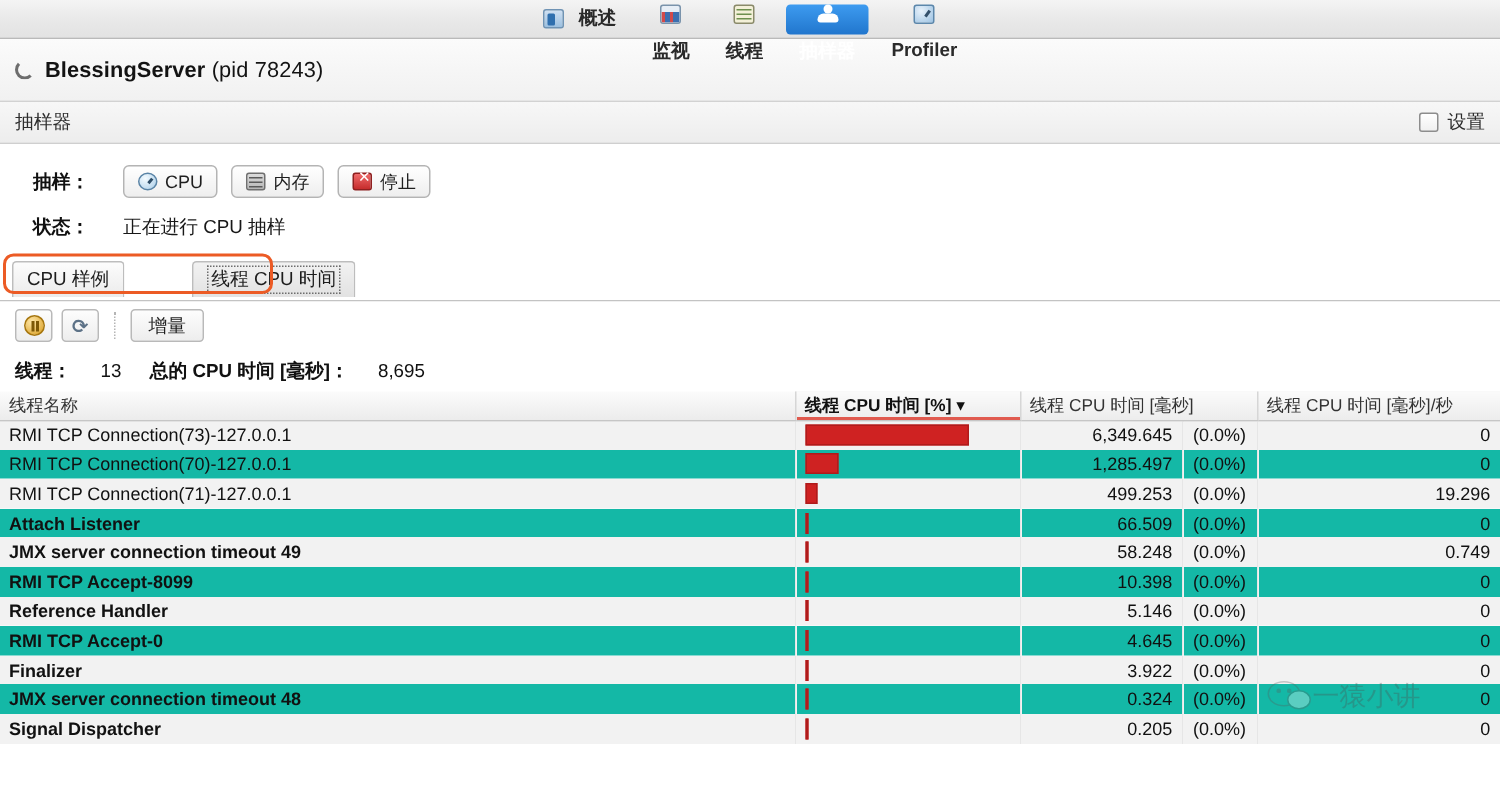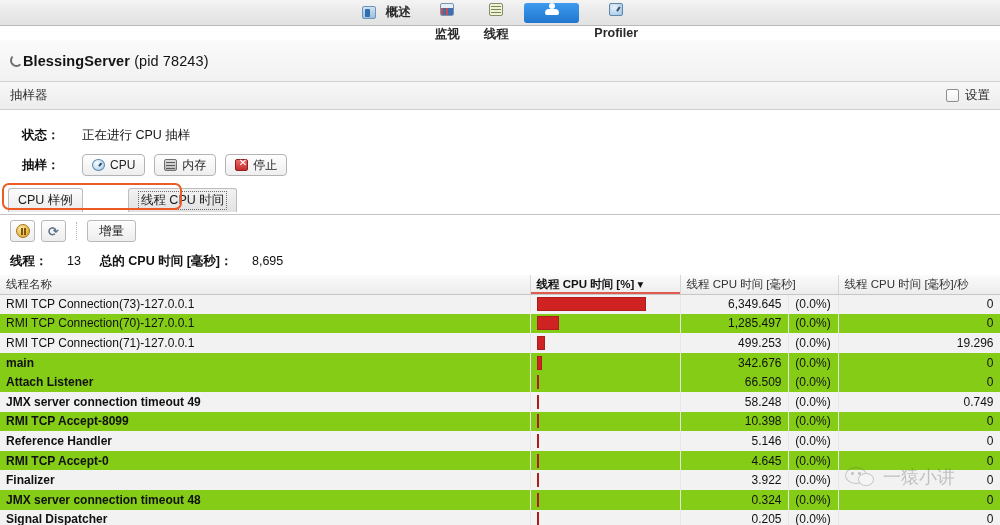--- a/index.html
+++ b/index.html
@@ -50,25 +50,24 @@
      border-radius:50%; background:#fff; }
   .ic-sampler:after{ content:""; position:absolute; left:0px; bottom:1px; width:14px;height:6px;
      border-radius:6px 6px 3px 3px; background:#ffffff; }
   .ic-profiler{ border-radius:50%; background:radial-gradient(circle at 35% 30%,#e8f2fb,#9cc2e2);
                 border:1px solid #5c87ab; }
   .ic-profiler:after{ content:""; position:absolute; left:6px; top:2px; width:1.5px; height:5px;
                       background:#33506b; transform-origin:bottom center; transform:rotate(35deg); }
 
   
   .titlerow{
-    height:42px; display:flex; align-items:center; 
+    height:42px; display:flex; align-items:center; gap:7px;
     padding:0 10px;
     background:linear-gradient(to bottom,#fbfbfb,#f1f1f1);
     border-bottom:1px solid #d2d2d2;
-    margin-top:14px;
   }
   .spinner{
     width:13px;height:13px;border-radius:50%;
     border:2px solid #6d6d6d; border-top-color:transparent; border-right-color:transparent;
     flex:0 0 auto;
   }
   .apptitle{ font-size:14.5px; font-weight:bold; color:#131313; letter-spacing:.1px;}
   .apptitle .pid{ font-weight:normal; }
 
   
@@ -166,39 +165,39 @@
   table.grid th.sorted{ font-weight:bold; color:#111;
     box-shadow: inset 0 -2px 0 #e05a4f; }
   table.grid th.num{ text-align:left; }
   table.grid td{
     height:19.6px; padding:0 6px;
     font-size:12px; color:#111;
     border-right:1px solid #e6e6e6;
     white-space:nowrap; overflow:hidden;
   }
   tr.odd td{ background:#f2f2f2; }
-  tr.even td{ background:#84cc16; }
+  tr.even td{ background:#14b8a6; }
   td.name{ padding-left:8px; }
   td.name.bold{ font-weight:bold; }
   td.barcell{ position:relative; padding:0 0 0 4px; }
   .bar{ height:14px; background:#cf2222; border:1px solid #b01b1b; display:block; }
   td.msval{ text-align:right; padding-right:3px; font-variant-numeric:tabular-nums;}
   td.pct{ text-align:center; color:#8a8a8a; font-size:11px; padding-left:4px; border-right:1px solid #e6e6e6;}
   td.persec{ text-align:right; padding-right:8px; }
 
   .colname{ width:530px; }
   .colbar { width:150px; }
   .colms  { width:108px; }
   .colpct { width:50px; }
   .colps  { width:162px; }
 
   
   .watermark{
-    position:absolute; left:845px; top:465px;
-    display:flex; align-items:center; gap:8px;
+    position:absolute; left:845px; top:452px;
+    display:flex; align-items:center; gap:0;
     opacity:.30; pointer-events:none; z-index:5;
   }
   .wm-chat{ position:relative; width:30px; height:24px; flex:0 0 auto;}
   .wm-chat .b1{ position:absolute; left:0; top:2px; width:22px;height:17px;border-radius:50%;
                 border:1.6px solid #5a5a5a; background:transparent;}
   .wm-chat .b2{ position:absolute; left:13px; top:8px; width:16px;height:13px;border-radius:50%;
                 border:1.6px solid #5a5a5a; background:#fff;}
   .wm-chat .d{ position:absolute; width:2.5px;height:2.5px;border-radius:50%;background:#5a5a5a;}
   .wm-text{ font-size:18px; color:#4d4d4d; font-family:"DejaVu Sans",sans-serif; white-space:nowrap;}
 </style>
@@ -238,38 +237,38 @@
 
 <div class="sectionbar">
   <span class="lbl">抽样器</span>
   <span class="settings">
     <span class="cbx"></span>
     <span>设置</span>
   </span>
 </div>
 
 <div class="panel">
-  <div class="ctlrow">
-    <span class="ctllabel">状态：</span>
-    <span class="statustext">正在进行 CPU 抽样</span>
-  </div>
   <div class="ctlrow">
     <span class="ctllabel">抽样：</span>
     <span class="btn">
       <span class="bi bi-cpu"></span>
       <span>CPU</span>
     </span>
     <span class="btn">
       <span class="bi bi-mem"></span>
       <span>内存</span>
     </span>
     <span class="btn">
       <span class="bi bi-stop"></span>
       <span>停止</span>
     </span>
+  </div>
+  <div class="ctlrow">
+    <span class="ctllabel">状态：</span>
+    <span class="statustext">正在进行 CPU 抽样</span>
   </div>
 </div>
 
 <div class="subwrap">
   <div class="subtabs">
     <div class="subtab">
       <span>CPU 样例</span>
     </div>
     <div class="subtab active">
       <span class="focusring">线程 CPU 时间</span>
@@ -342,29 +341,20 @@
         <tr class="odd">
           <td class="name">RMI TCP Connection(71)-127.0.0.1</td>
           <td class="barcell">
             <span class="bar" style="width: 8.611px;"></span>
           </td>
           <td class="msval">499.253</td>
           <td class="pct">(0.0%)</td>
           <td class="persec">19.296</td>
         </tr>
         <tr class="even">
-          <td class="name bold">main</td>
-          <td class="barcell">
-            <span class="bar" style="width: 5.886px;"></span>
-          </td>
-          <td class="msval">342.676</td>
-          <td class="pct">(0.0%)</td>
-          <td class="persec">0</td>
-        </tr>
-        <tr class="even">
           <td class="name bold">Attach Listener</td>
           <td class="barcell">
             <span class="bar" style="width: 1.09px;"></span>
           </td>
           <td class="msval">66.509</td>
           <td class="pct">(0.0%)</td>
           <td class="persec">0</td>
         </tr>
         <tr class="odd">
           <td class="name bold">JMX server connection timeout 49</td>

